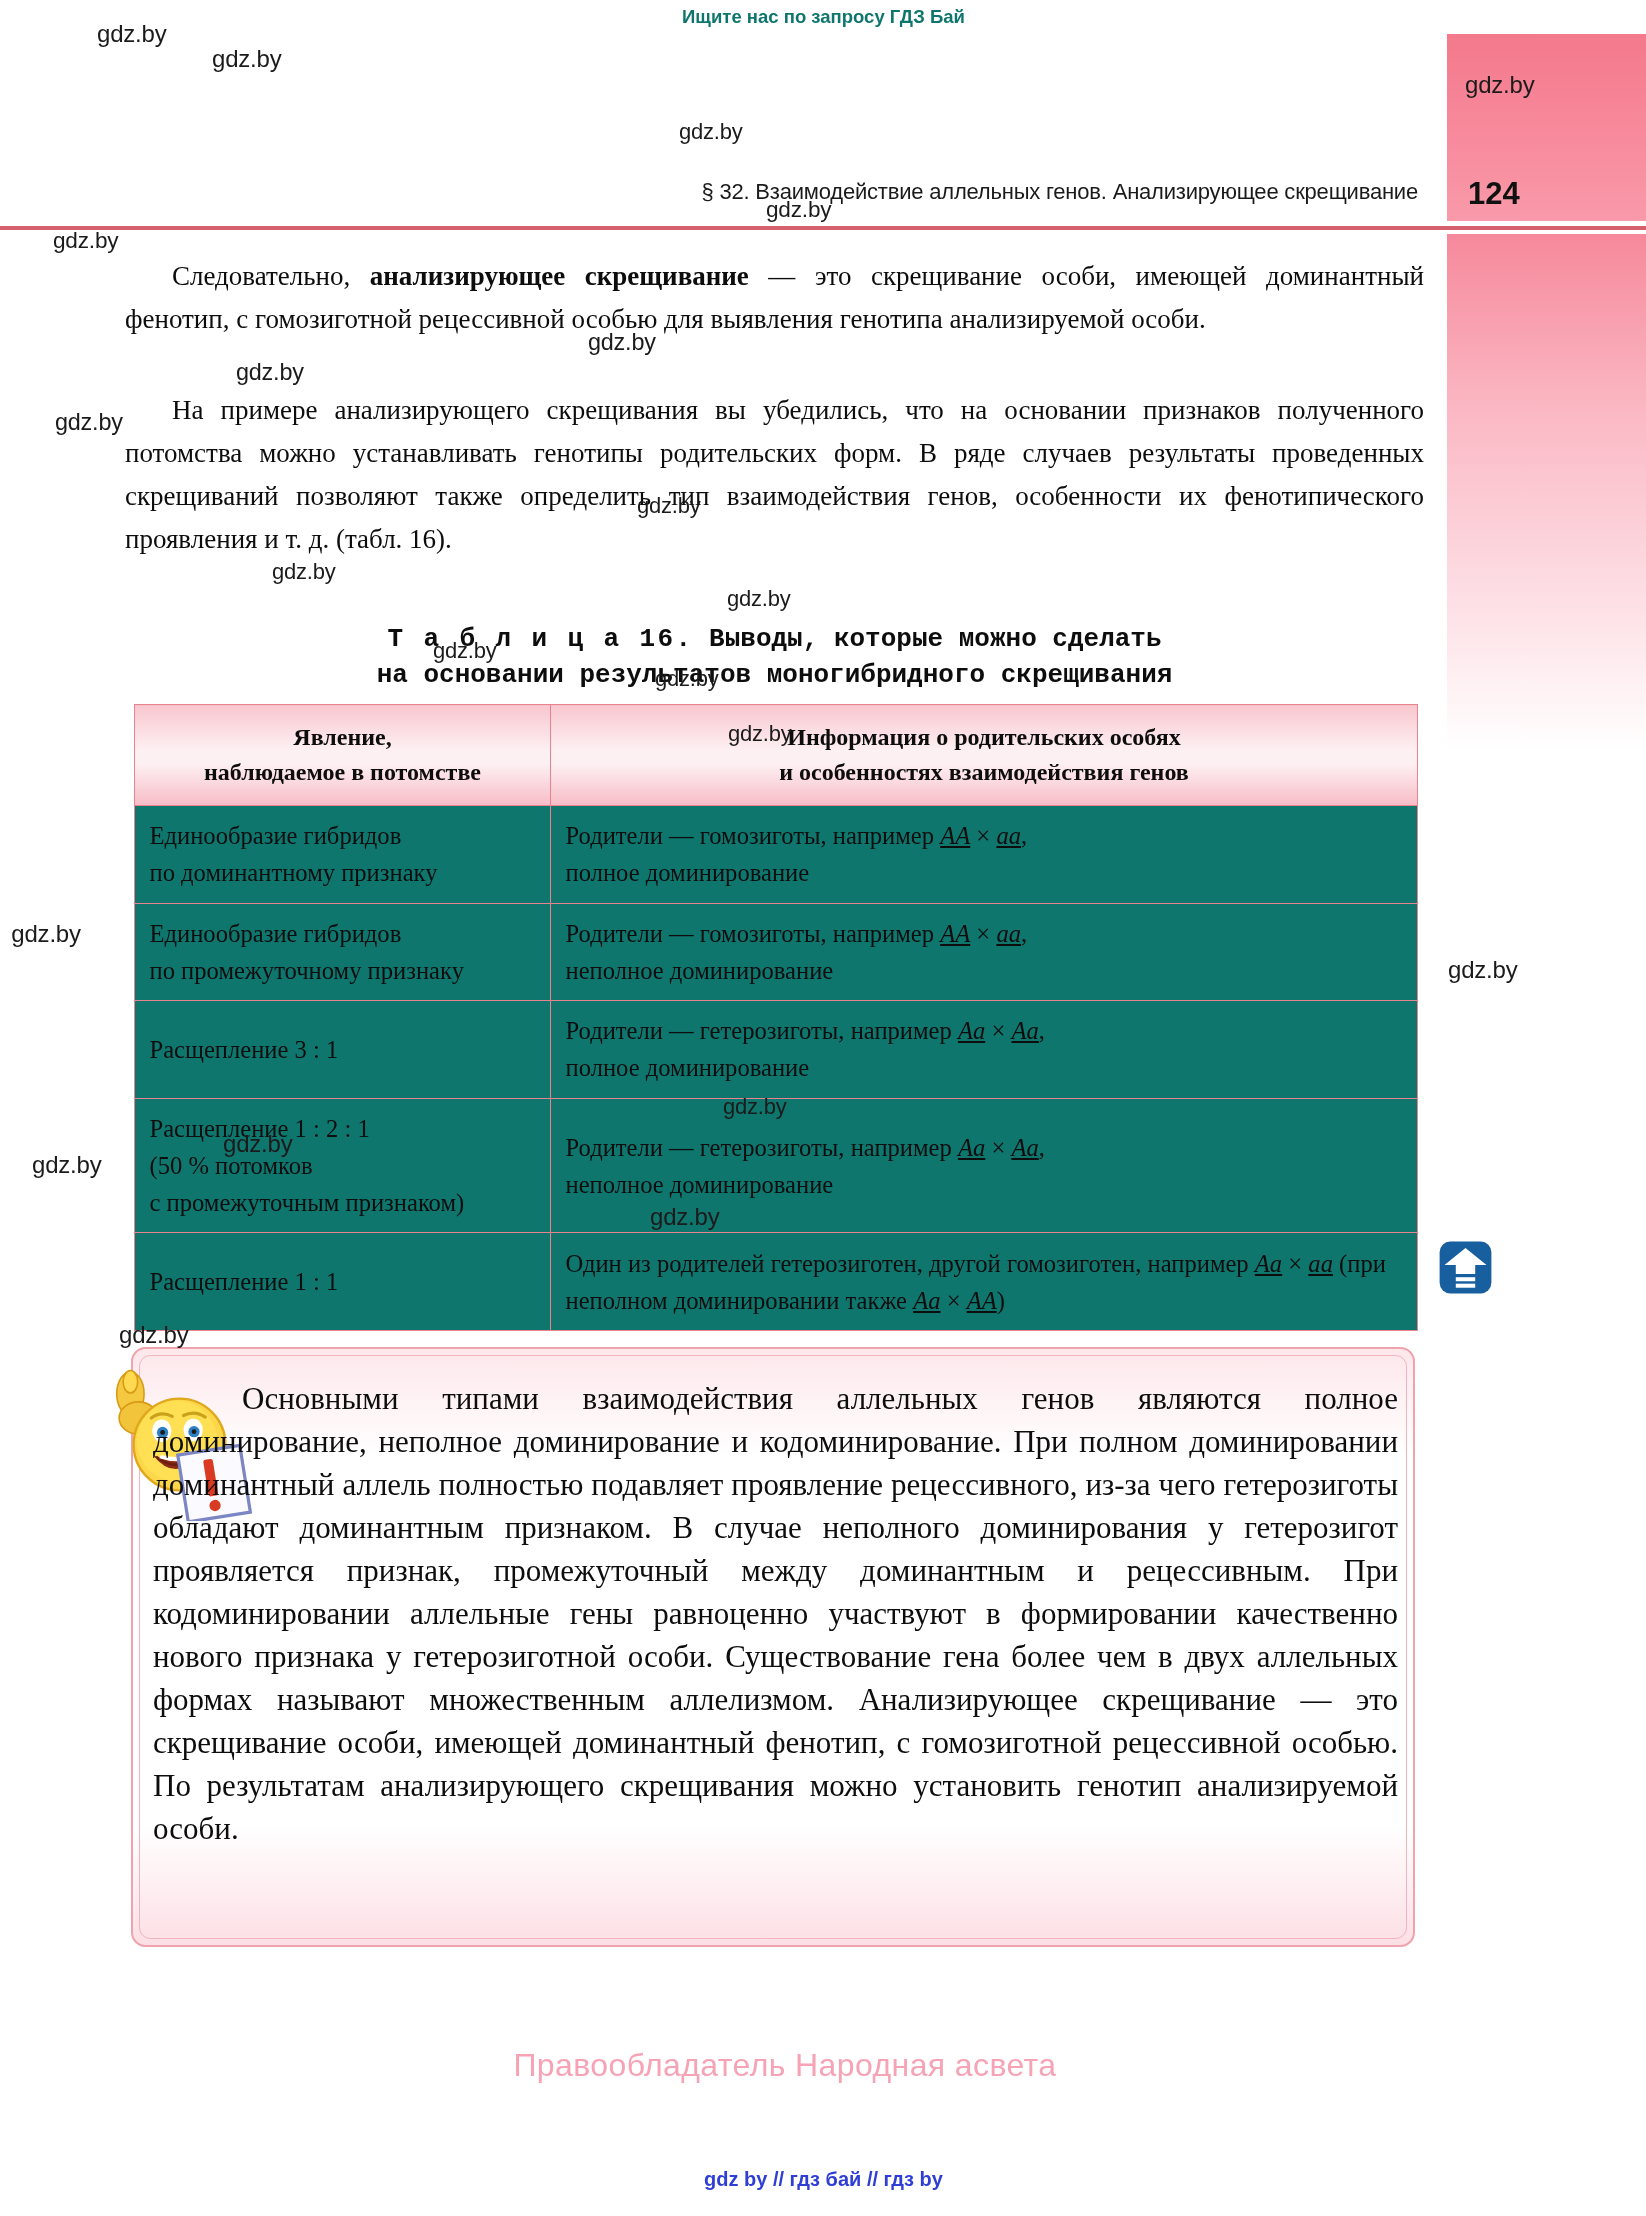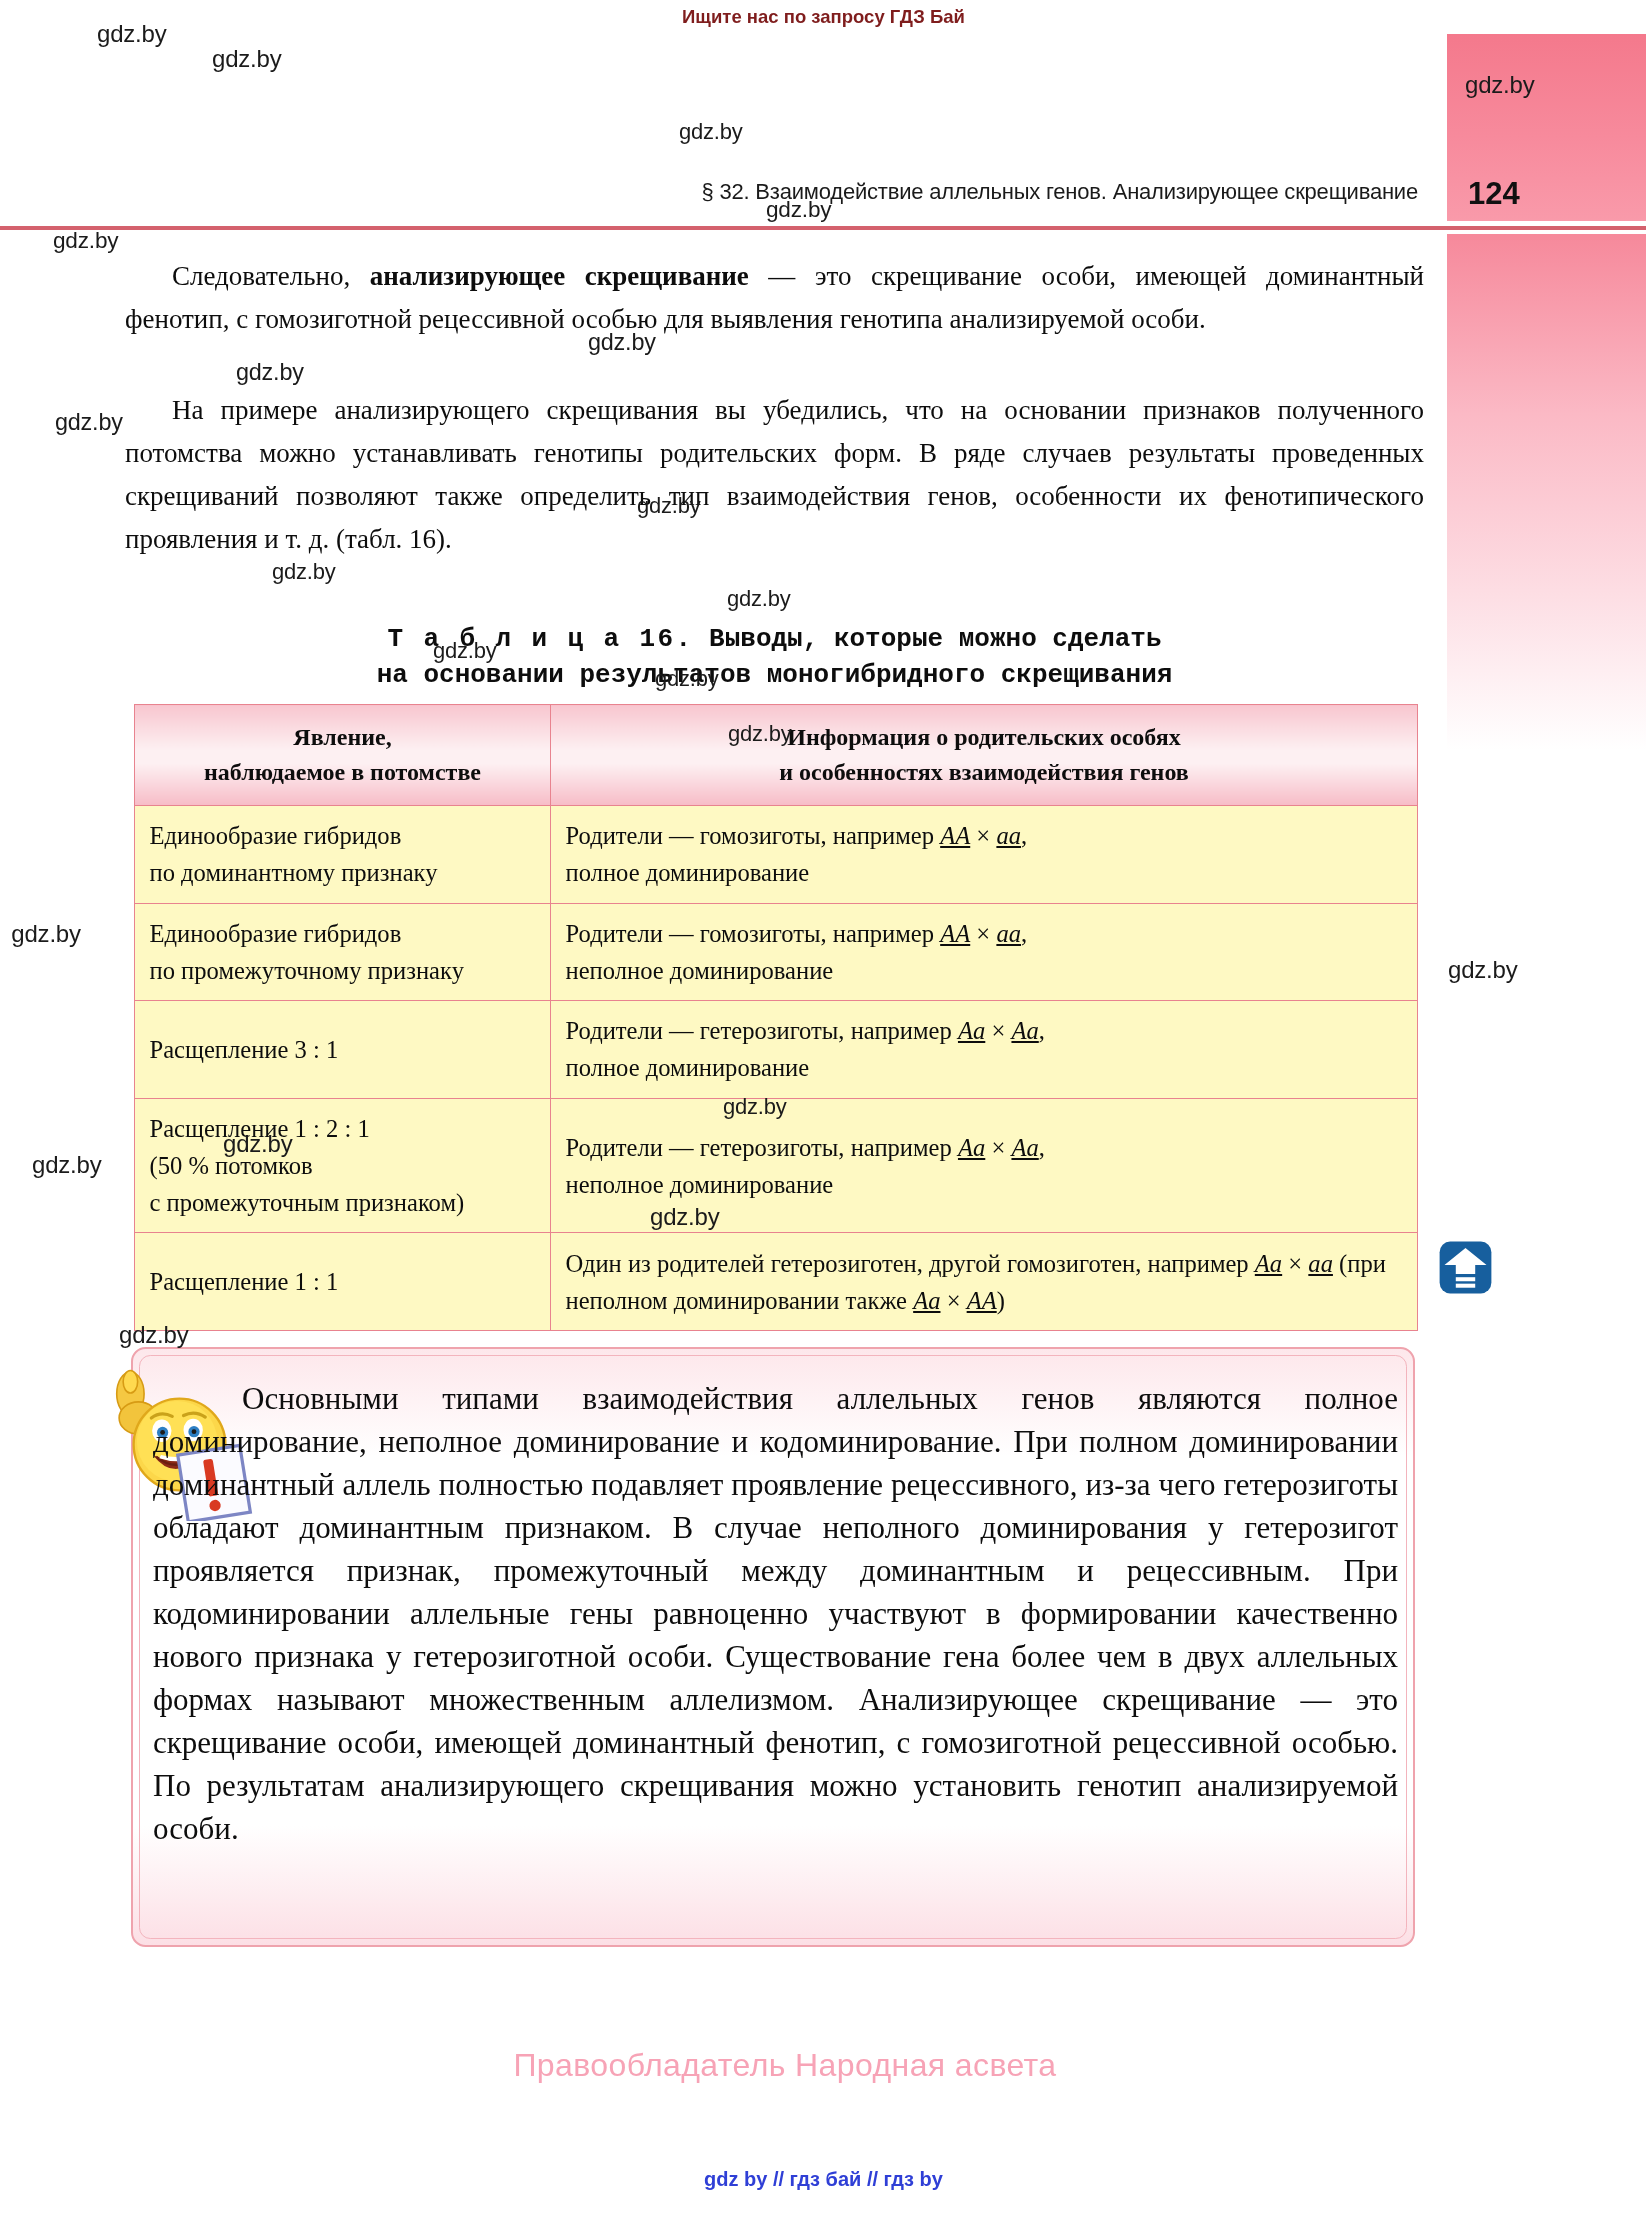--- a/index.html
+++ b/index.html
@@ -19,21 +19,21 @@
     color:#1b1b1b;
     white-space:nowrap;
     letter-spacing:-0.2px;
   }
 
   
   #search-banner{
     position:absolute;left:0;top:6.4px;width:1647px;
     text-align:center;
     font-family:"Liberation Sans",sans-serif;
-    font-size:18.5px;font-weight:700;color:#7f1d1d;
+    font-size:18.5px;font-weight:700;color:#0f766e;
   }
 
   
   #pink-top{
     position:absolute;left:1447px;top:34px;width:200px;height:187px;
     background:linear-gradient(180deg,#f4798c 0%,#f78a9c 55%,#f99aaa 100%);
   }
   #pink-bottom{
     position:absolute;left:1447px;top:234px;width:200px;height:516px;
     background:linear-gradient(180deg,#f6899b 0%,#fbb9c5 35%,#fddee4 70%,#ffffff 100%);
@@ -96,21 +96,21 @@
   #data-table thead th{
     background:linear-gradient(180deg,#f8c6cf 0%,#fdf0f2 45%,#fdf0f2 58%,#f7bcc7 100%);
     font-size:24px;font-weight:700;text-align:center;
     line-height:35px;
     height:84px;
     padding:8px 13px;
   }
   #data-table td{
     font-size:24.6px;
     line-height:37px;
-    background:#fef9c3;
+    background:#0f766e;
   }
   #data-table col.c1{width:416px;}
   #data-table col.c2{width:867px;}
   .it{font-style:italic;text-decoration:underline;}
 
   
   #scroll-top-button{
     position:absolute;left:1438px;top:1240px;width:55px;height:55px;
   }
 

